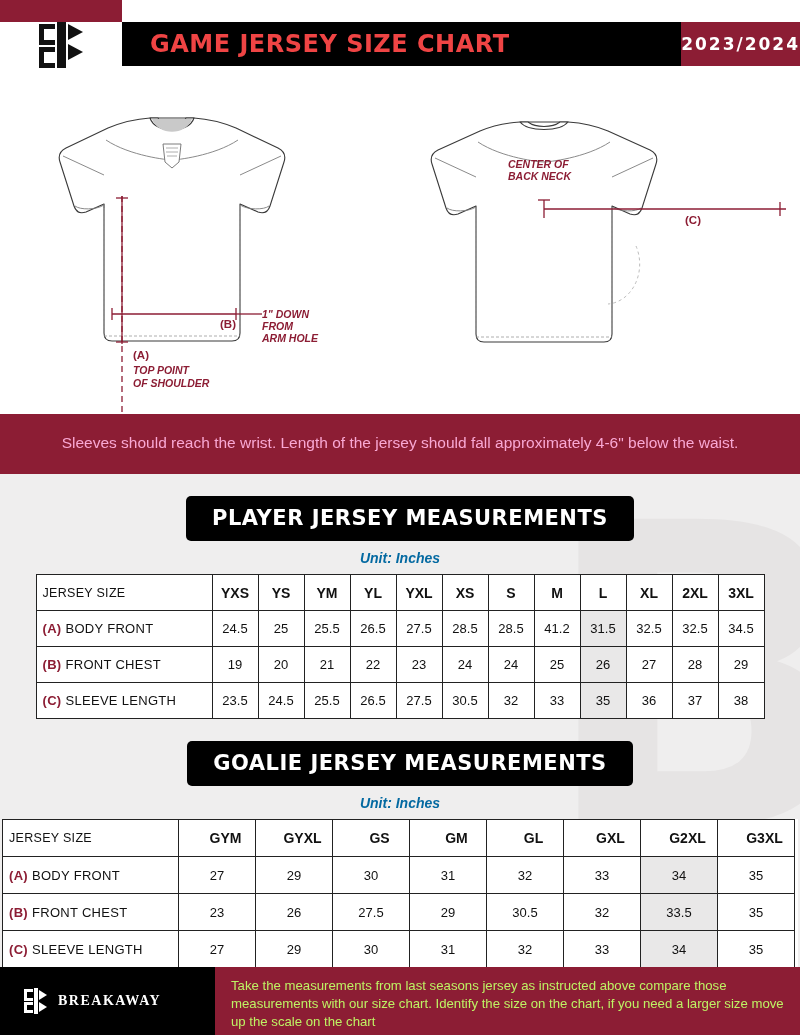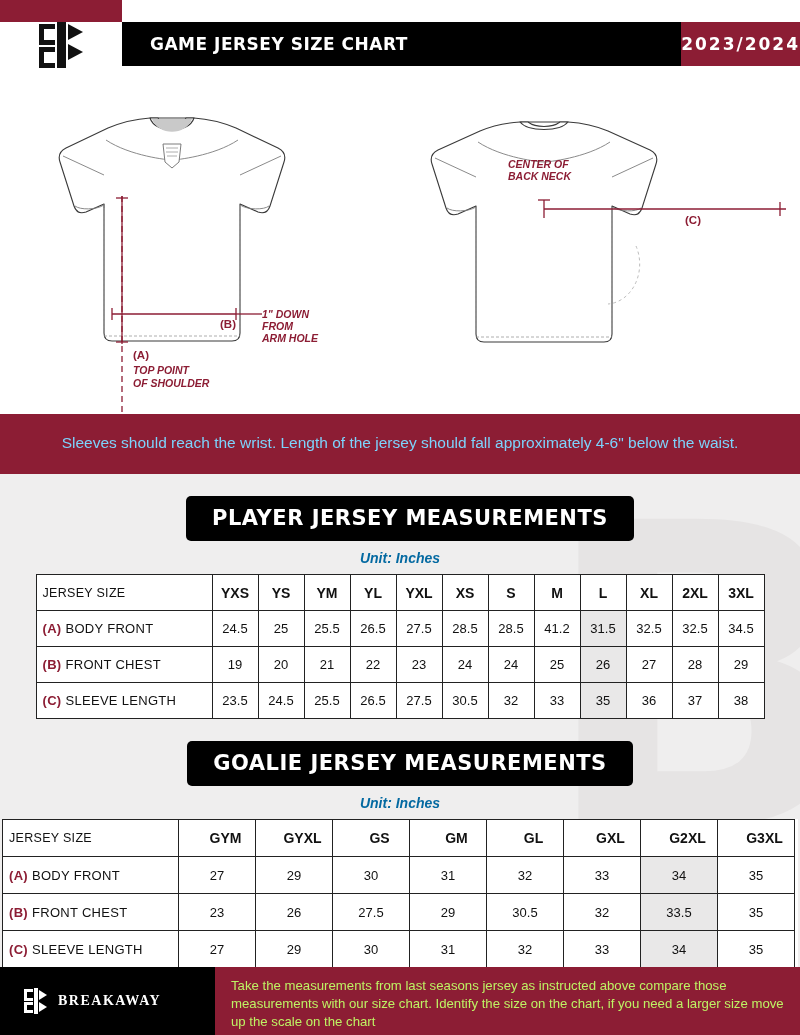--- a/index.html
+++ b/index.html
@@ -64,24 +64,24 @@
   }
   .title-bar {
     position: absolute;
     left: 122px; top: 22px;
     right: 0; height: 44px;
     background: #000000;
     display: flex;
     align-items: center;
   }
   .title-bar .title {
-    color: #ffffff;
+    color: #ef4444;
     font-family: "DejaVu Sans", sans-serif;
     font-weight: bold;
-    font-size: 17px;
+    font-size: 24px;
     letter-spacing: 0.5px;
     padding-left: 28px;
     flex: 1;
   }
   .season {
     background: #8c1d34;
     color: #ffffff;
     font-family: "DejaVu Sans", sans-serif;
     font-weight: bold;
     font-size: 17px;
@@ -97,21 +97,21 @@
     position: relative;
     height: 336px;
     background: #ffffff;
     z-index: 2;
   }
 
   
   .note-band {
     position: relative;
     background: #8c1d34;
-    color: #7dd3fc;
+    color: #f9a8d4;
     text-align: center;
     padding: 18px 60px 20px;
     font-size: 15.5px;
     line-height: 1.45;
     z-index: 2;
   }
 
   
   .section {
     position: relative;

